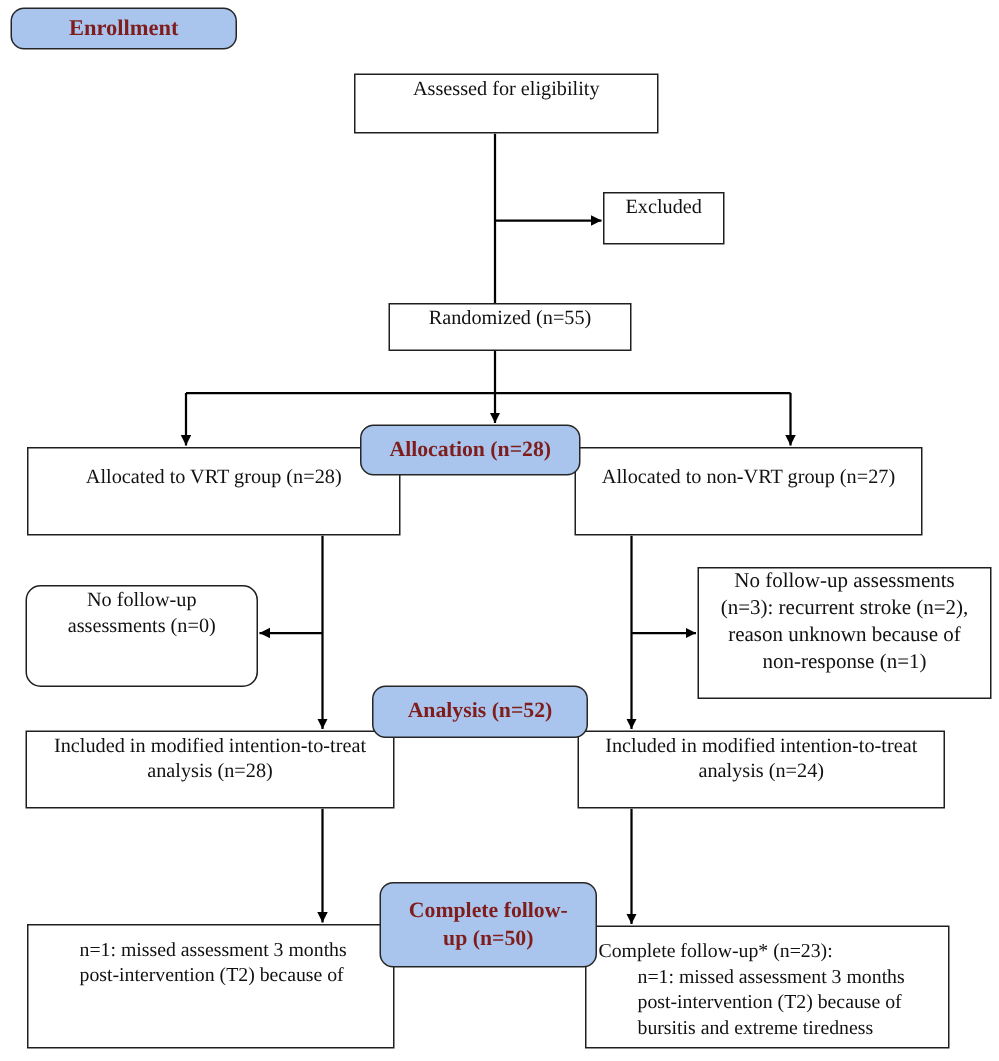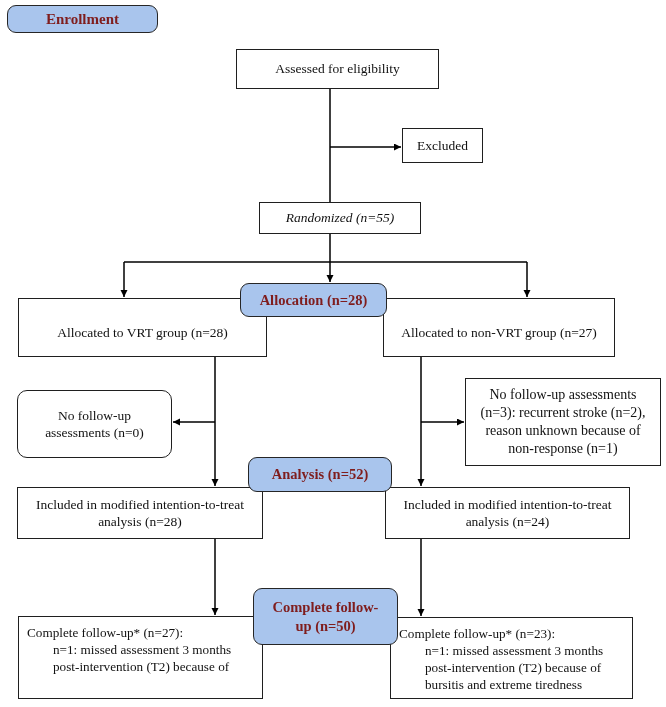--- a/index.html
+++ b/index.html
@@ -15,43 +15,43 @@
   .node{
     position:absolute;
     box-sizing:border-box;
     background:#ffffff;
     border:1.5px solid #1f1f1f;
     text-align:center;
     font-size:13.5px;
     line-height:1.28;
     z-index:1;
   }
-  .node.center{display:flex;align-items:center;justify-content:center;flex-direction:column;}
-  .node.toptext{padding-top:25px;}
+  .node.center{display:flex;align-items:center;justify-content:flex-start;flex-direction:column;}
+  .node.toptext{padding-top:10px;}
   .stage{
     position:absolute;
     box-sizing:border-box;
     background:#a9c5ed;
     border:1.8px solid #262626;
     border-radius:9px;
     color:#7f1d1d;
     font-weight:bold;
     display:flex;align-items:center;justify-content:center;flex-direction:column;
     text-align:center;
     z-index:2;
     font-size:14.5px;
     line-height:1.25;
   }
   .leftbox{text-align:left;padding:7px 6px 6px 8px;font-size:13.2px;line-height:1.3;}
   .leftbox .indent{margin-left:26px;}
   
   .pos-enroll{left:7px;top:5px;width:151px;height:28px;font-size:15px;}
   .pos-assessed{left:236px;top:49px;width:203px;height:40px;}
   .pos-excluded{left:402px;top:128px;width:81px;height:35px;}
-  .pos-randomized{left:259px;top:202px;width:162px;height:32px;font-style:italic;}
+  .pos-randomized{left:259px;top:202px;width:162px;height:32px;}
   .pos-allocation{left:240px;top:283px;width:147px;height:34px;}
   .pos-alloc-vrt{left:18px;top:298px;width:249px;height:59px;}
   .pos-alloc-nonvrt{left:383px;top:298px;width:232px;height:59px;}
   .pos-nofu-left{left:17px;top:390px;width:155px;height:68px;border-radius:10px;}
   .pos-nofu-right{left:465px;top:378px;width:196px;height:88px;font-size:14px;}
   .pos-analysis{left:248px;top:457px;width:144px;height:35px;}
   .pos-included-left{left:17px;top:487px;width:246px;height:52px;}
   .pos-included-right{left:385px;top:487px;width:245px;height:52px;}
   .pos-followup{left:253px;top:588px;width:145px;height:57px;}
   .pos-complete-left{left:18px;top:616px;width:245px;height:83px;}
@@ -133,21 +133,20 @@
   <div class="node center pos-included-right">
     <div>Included in modified intention-to-treat</div>
     <div>analysis (n=24)</div>
   </div>
 
   <div class="stage pos-analysis">
     <span>Analysis (n=52)</span>
   </div>
 
   <div class="node leftbox pos-complete-left">
-    <div>Complete follow-up* (n=27):</div>
     <div class="indent">n=1: missed assessment 3 months</div>
     <div class="indent">post-intervention (T2) because of</div>
   </div>
 
   <div class="node leftbox pos-complete-right">
     <div>Complete follow-up* (n=23):</div>
     <div class="indent">n=1: missed assessment 3 months</div>
     <div class="indent">post-intervention (T2) because of</div>
     <div class="indent">bursitis and extreme tiredness</div>
   </div>

